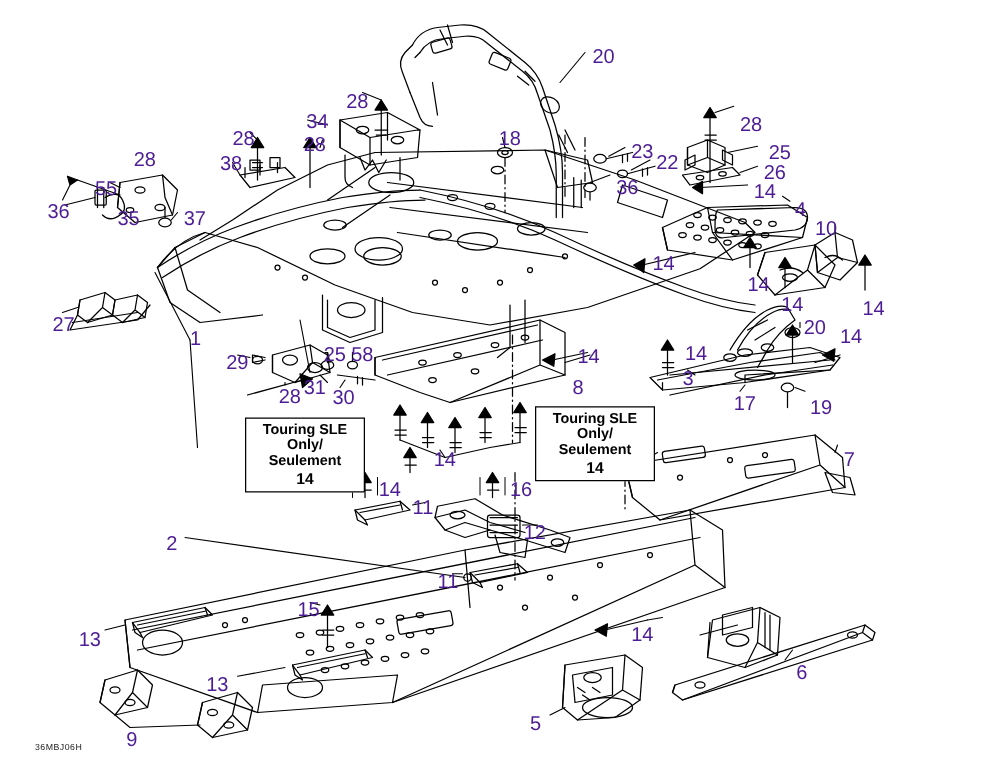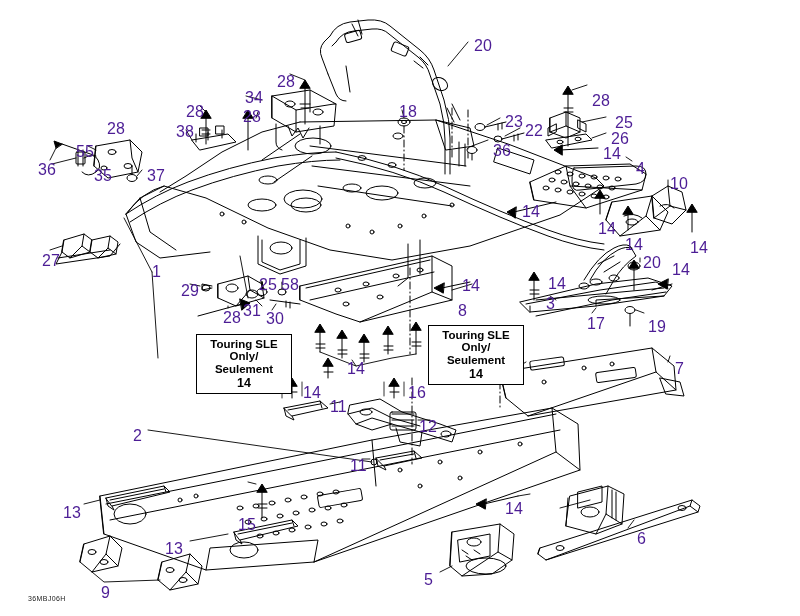--- a/index.html
+++ b/index.html
@@ -575,21 +575,21 @@
       <div class="lbl" style="left: 493px; top: 143px;">36</div>
       <div class="lbl" style="left: 592px; top: 93px;">28</div>
       <div class="lbl" style="left: 579px; top: 115px; margin-left: 36px;">25</div>
       <div class="lbl" style="left: 611px; top: 131px;">26</div>
       <div class="lbl" style="left: 603px; top: 146px;">14</div>
       <div class="lbl" style="left: 636px; top: 161px;">4</div>
       <div class="lbl" style="left: 76px; top: 144px;">55</div>
       <div class="lbl" style="left: 38px; top: 162px;">36</div>
       <div class="lbl" style="left: 62px; top: 168px; margin-left: 32px;">35</div>
       <div class="lbl" style="left: 147px; top: 168px;">37</div>
-      <div class="lbl" style="left: 670px; top: 176px;">10</div>
+      <div class="lbl" style="left: 652px; top: 176px;">10</div>
       <div class="lbl" style="left: 522px; top: 204px;">14</div>
       <div class="lbl" style="left: 598px; top: 221px;">14</div>
       <div class="lbl" style="left: 625px; top: 237px;">14</div>
       <div class="lbl" style="left: 690px; top: 240px;">14</div>
       <div class="lbl" style="left: 42px; top: 253px;">27</div>
       <div class="lbl" style="left: 152px; top: 264px;">1</div>
       <div class="lbl" style="left: 181px; top: 283px;">29</div>
       <div class="lbl" style="left: 259px; top: 277px;">25</div>
       <div class="lbl" style="left: 281px; top: 277px;">58</div>
       <div class="lbl" style="left: 243px; top: 303px;">31</div>
@@ -604,21 +604,21 @@
       <div class="lbl" style="left: 587px; top: 316px;">17</div>
       <div class="lbl" style="left: 648px; top: 319px;">19</div>
       <div class="lbl" style="left: 347px; top: 361px;">14</div>
       <div class="lbl" style="left: 675px; top: 361px;">7</div>
       <div class="lbl" style="left: 303px; top: 385px;">14</div>
       <div class="lbl" style="left: 408px; top: 385px;">16</div>
       <div class="lbl" style="left: 330px; top: 399px;">11</div>
       <div class="lbl" style="left: 419px; top: 419px;">12</div>
       <div class="lbl" style="left: 133px; top: 428px;">2</div>
       <div class="lbl" style="left: 350px; top: 458px;">11</div>
-      <div class="lbl" style="left: 238px; top: 481px; margin-top: 36px;">15</div>
+      <div class="lbl" style="left: 238px; top: 481px;">15</div>
       <div class="lbl" style="left: 63px; top: 505px;">13</div>
       <div class="lbl" style="left: 505px; top: 501px;">14</div>
       <div class="lbl" style="left: 165px; top: 541px;">13</div>
       <div class="lbl" style="left: 637px; top: 531px;">6</div>
       <div class="lbl" style="left: 101px; top: 585px;">9</div>
       <div class="lbl" style="left: 424px; top: 572px;">5</div>
     </div>
 
   <div class="footer">36MBJ06H</div>
 

